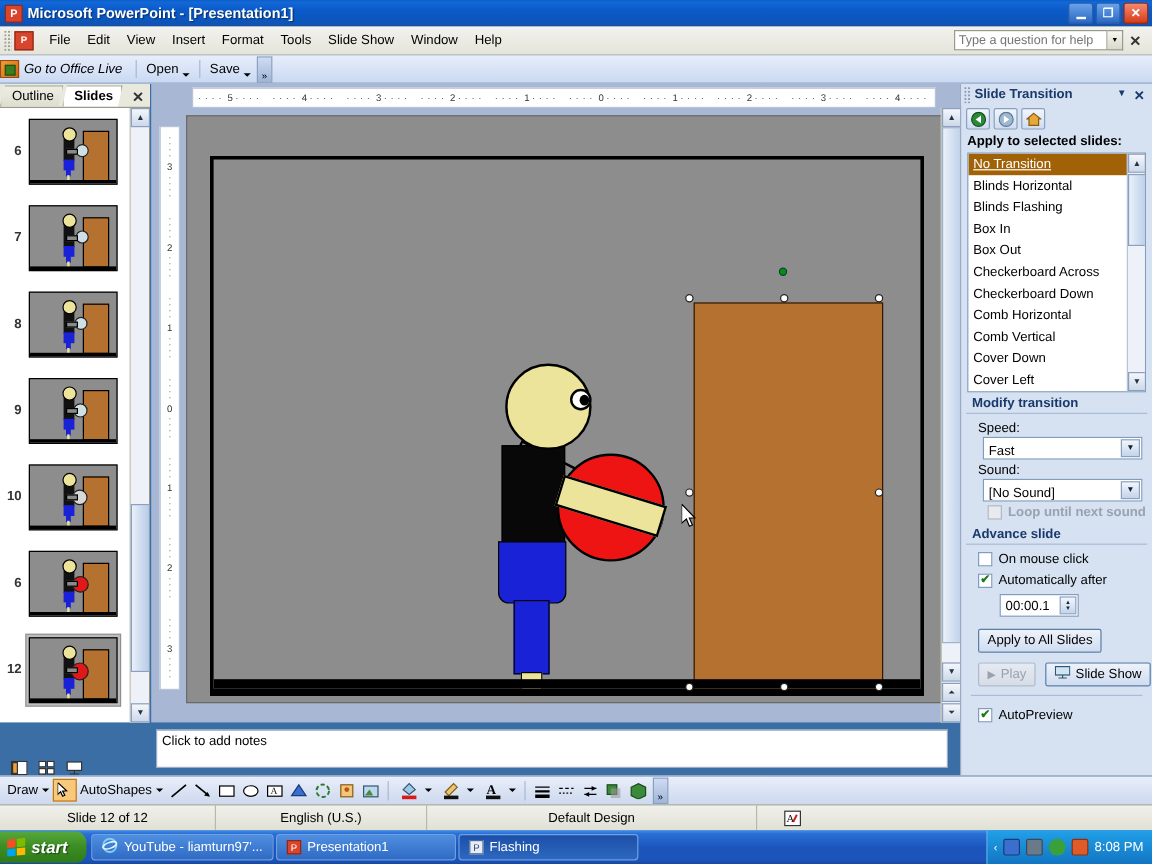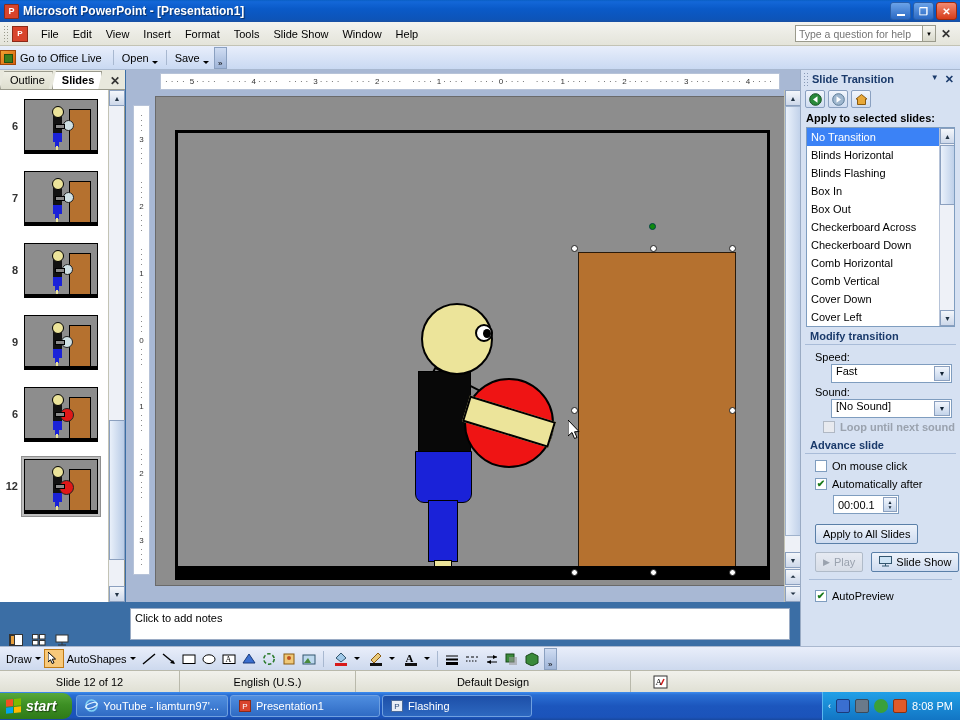--- a/index.html
+++ b/index.html
@@ -74,21 +74,21 @@
     background: linear-gradient(to bottom, #e8eefb, #c9d9f2);
     border-bottom: 1px solid #a8b8d0;
     display: flex; align-items: center;
   }
   #olbar .ol-ico {
     width: 16px; height: 15px; margin-right: 4px; position: relative;
     background: linear-gradient(135deg,#f0a030,#d86010);
     border: 1px solid #a04808;
   }
   #olbar .ol-ico:after{content:'';position:absolute;left:3px;top:3px;width:7px;height:7px;background:#3a7d1e;border:1px solid #245010;}
-  .ol-text { font-size: 11px; color: #000; margin-right: 6px; }
+  .ol-text { font-size: 11px; color: #000; margin-right: 6px; font-style: italic; }
   .ol-sep { width: 1px; height: 15px; background: #a8b8d0; margin: 0 5px; }
   .ol-btn { font-size: 11px; padding: 2px 3px; display: flex; align-items: flex-end; gap: 3px; }
   .tri-dn { width: 0; height: 0; border-left: 3px solid transparent; border-right: 3px solid transparent; border-top: 3.5px solid #000; }
   .ol-overflow {
     width: 13px; height: 22px; margin-left: 2px;
     background: linear-gradient(to bottom,#cfdcf2,#9fb5d8);
     border: 1px solid #8aa0c0; display:flex; align-items:flex-end; justify-content:center;
     font-size: 8px; color:#000;
   }
 
@@ -298,31 +298,31 @@
     display: flex; align-items: center; justify-content: center; font-size: 10px;
   }
   .tp-label { font-weight: bold; font-size: 11px; color: #000; padding: 2px 5px 3px 5px; }
   .tp-sect { font-weight: bold; font-size: 11px; color: #1a3a6b; padding: 3px 5px 2px 5px;
              border-bottom: 1px solid #a9bcd8; margin: 0 4px 3px 4px; }
   #translist {
     margin: 0 5px; height: 200px; background: #fff; border: 1px solid #7f9dbf;
     overflow: hidden; position: relative;
   }
   .tr-item { font-size: 11px; padding: 1px 4px; color: #000; height: 18px; line-height: 16px; }
-  .tr-item.sel { background: #3b82f6; color: #fff; }
+  .tr-item.sel { background: #a16207; color: #fff; text-decoration: underline; }
   #tr-scroll {
     position: absolute; right: 0; top: 0; width: 15px; height: 100%;
     background: #eef1f7; border-left: 1px solid #b6c3d8;
   }
   #tr-thumb { position: absolute; left: 0; top: 17px; width: 15px; height: 60px;
     background: linear-gradient(to right,#eaf1fb,#bed0e9); border: 1px solid #8ba0bf; }
   .tp-sublabel { font-size: 11px; padding: 3px 0 1px 14px; color: #000; }
   .tp-select {
-    margin: 0 8px 0 30px; height: 19px; background: #fff;
-    border: 1px solid #7f9dbf; display: flex; align-items: flex-start;
+    margin: 0 8px 0 18px; height: 19px; background: #fff;
+    border: 1px solid #7f9dbf; display: flex; align-items: flex-end;
     font-size: 11px; padding-left: 4px; position: relative;
   }
   .tp-select .arw {
     position: absolute; right: 1px; top: 1px; width: 16px; height: 15px;
     background: linear-gradient(to bottom,#f2f6fd,#c4d4ea);
     border: 1px solid #8ba0bf; display: flex; align-items: center; justify-content: center;
     font-size: 7px; color: #123;
   }
   .tp-check { display: flex; align-items: center; gap: 5px; font-size: 11px; padding: 3px 0 3px 14px; }
   .cbx { width: 12px; height: 12px; background: #fff; border: 1px solid #7f9dbf;
@@ -468,20 +468,36 @@
             <div class="tball" style="left:36px;top:20px;width:12px;height:12px;background:#cfe0e4;"></div>
             <div class="tbody" style="left:30px;top:24px;width:10px;height:5px;background:#8a8a8a;border:1px solid #000;"></div>
             <div class="tleg" style="left:28px;top:33px;width:9px;height:9px;"></div>
             <div class="tleg" style="left:30px;top:41px;width:4px;height:6px;"></div>
             <div class="tfoot" style="left:31px;top:46px;width:2px;height:5px;"></div>
             <div class="tfloor"></div>
           </div>
         </div>
       </div>
       <div class="thumb-row">
+        <div class="thumb-num">10</div>
+        <div class="thumb-box">
+          <div class="thumb-inner">
+            <div class="tdoor" style="left:44px;top:9px;width:22px;height:42px;"></div>
+            <div class="tbody" style="left:28px;top:13px;width:9px;height:21px;"></div>
+            <div class="thead" style="left:27px;top:6px;width:12px;height:12px;"></div>
+            <div class="tball" style="left:35px;top:20px;width:13px;height:13px;background:#d8d8d8;"></div>
+            <div class="tbody" style="left:30px;top:24px;width:10px;height:5px;background:#8a8a8a;border:1px solid #000;"></div>
+            <div class="tleg" style="left:28px;top:33px;width:9px;height:9px;"></div>
+            <div class="tleg" style="left:30px;top:41px;width:4px;height:6px;"></div>
+            <div class="tfoot" style="left:31px;top:46px;width:2px;height:5px;"></div>
+            <div class="tfloor"></div>
+          </div>
+        </div>
+      </div>
+      <div class="thumb-row">
         <div class="thumb-num">6</div>
         <div class="thumb-box">
           <div class="thumb-inner">
             <div class="tdoor" style="left:44px;top:9px;width:22px;height:42px;"></div>
             <div class="tbody" style="left:28px;top:13px;width:9px;height:21px;"></div>
             <div class="thead" style="left:27px;top:6px;width:12px;height:12px;"></div>
             <div class="tball" style="left:35px;top:20px;width:14px;height:14px;background:#e01818;"></div>
             <div class="tbody" style="left:30px;top:24px;width:10px;height:5px;background:#8a8a8a;border:1px solid #000;"></div>
             <div class="tleg" style="left:28px;top:33px;width:9px;height:9px;"></div>
             <div class="tleg" style="left:30px;top:41px;width:4px;height:6px;"></div>

